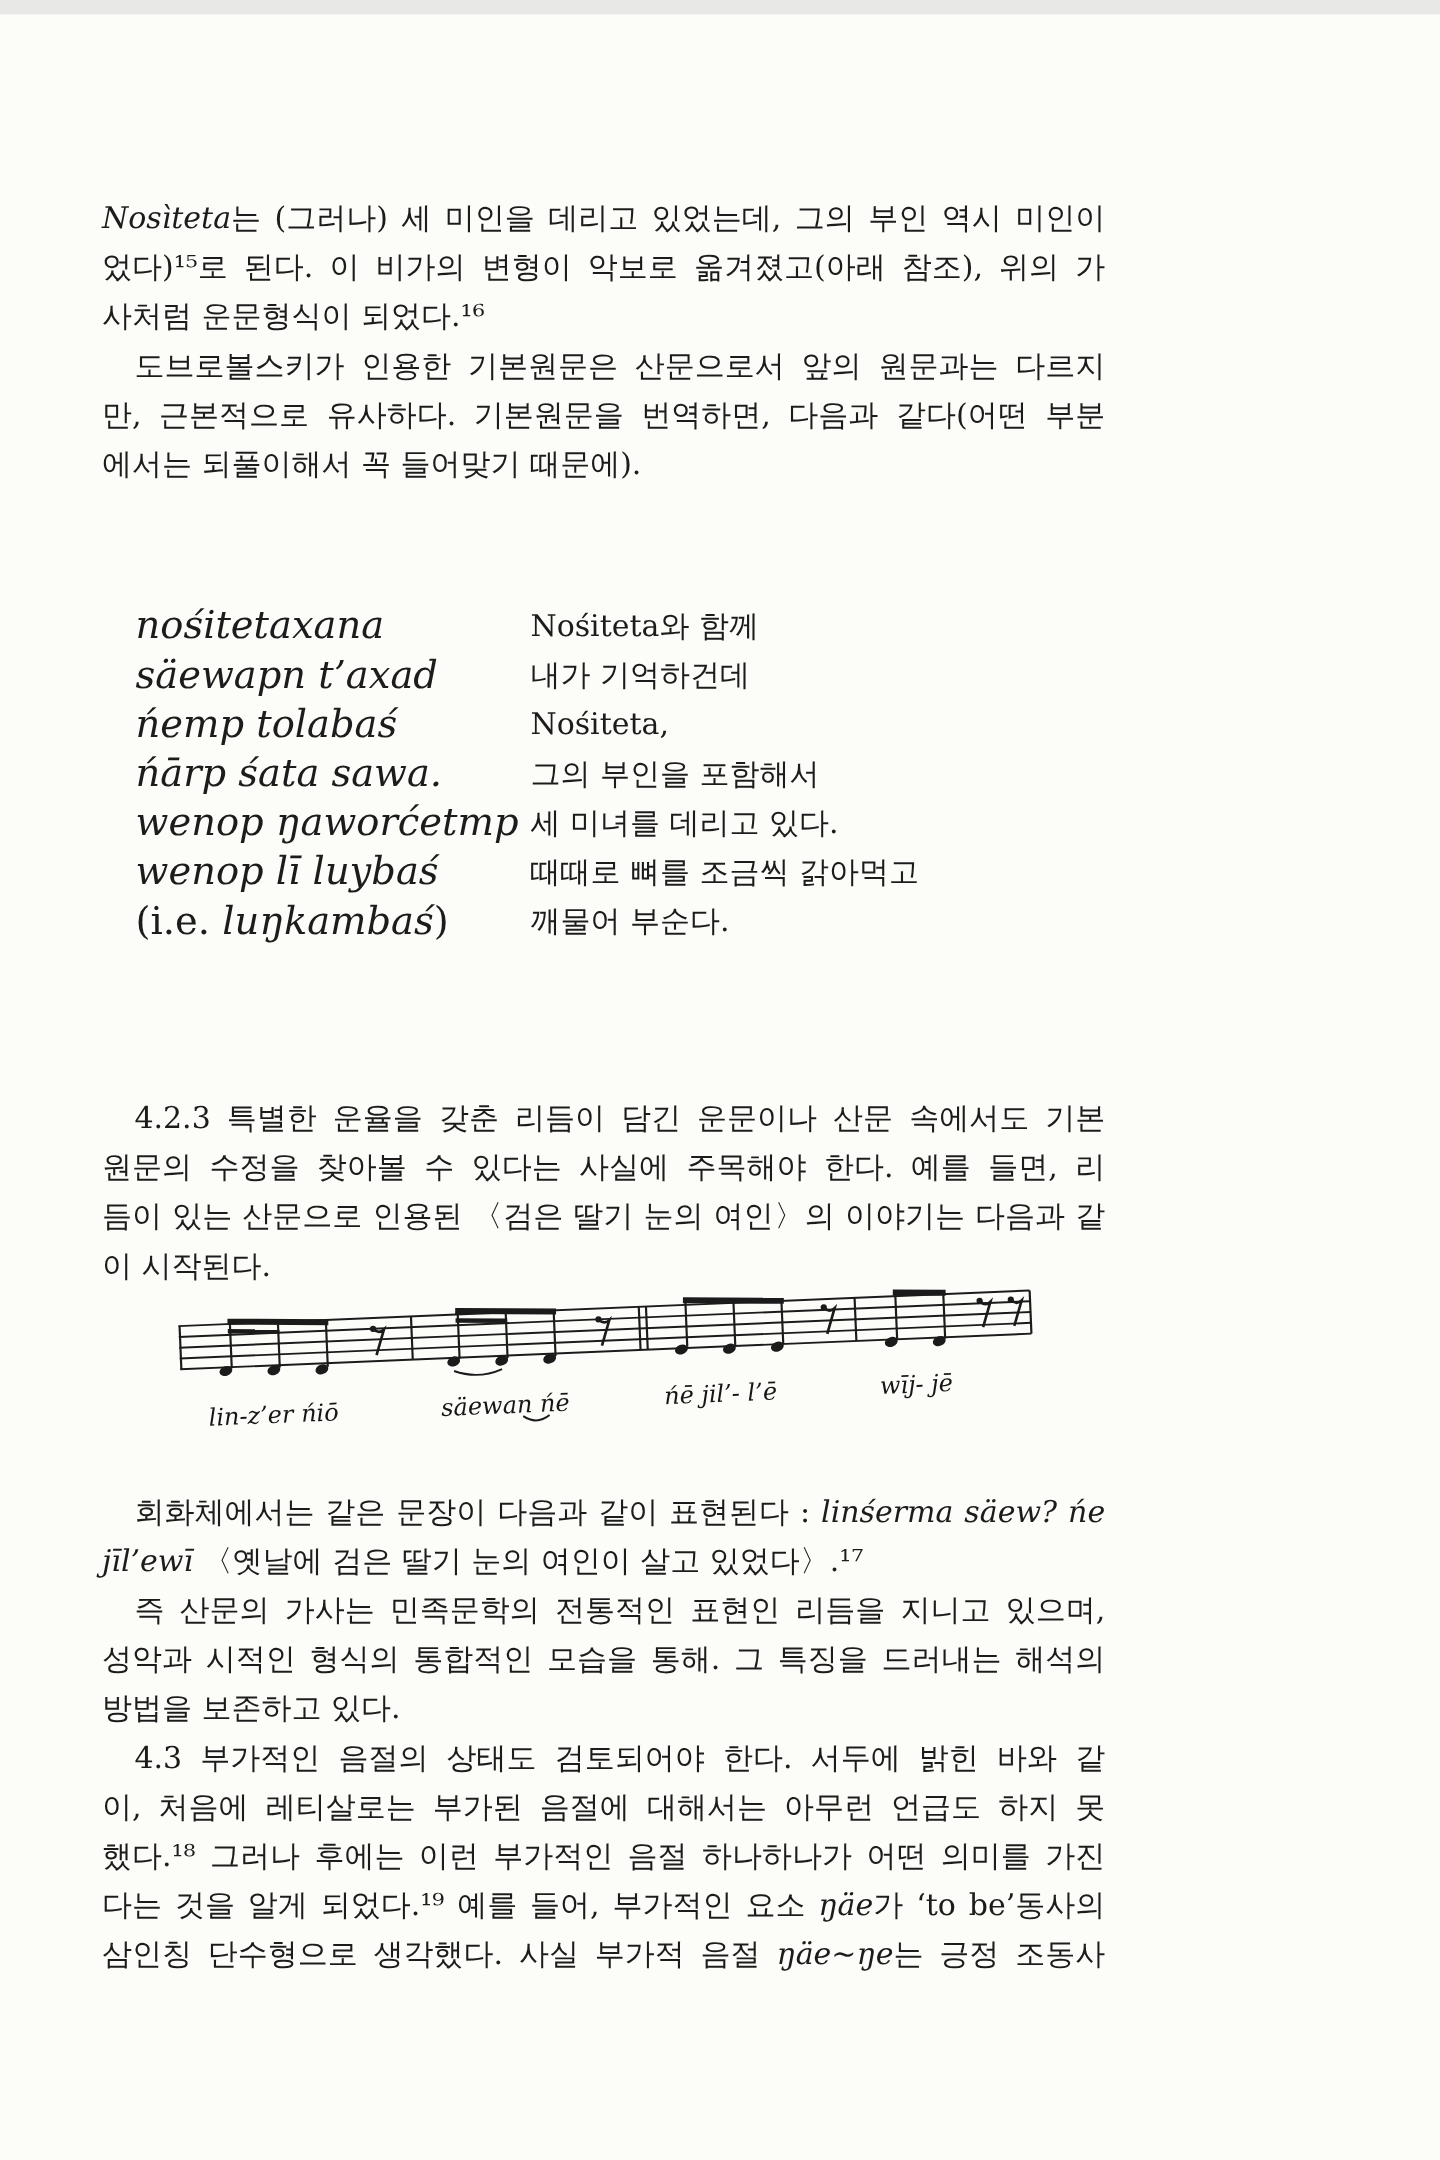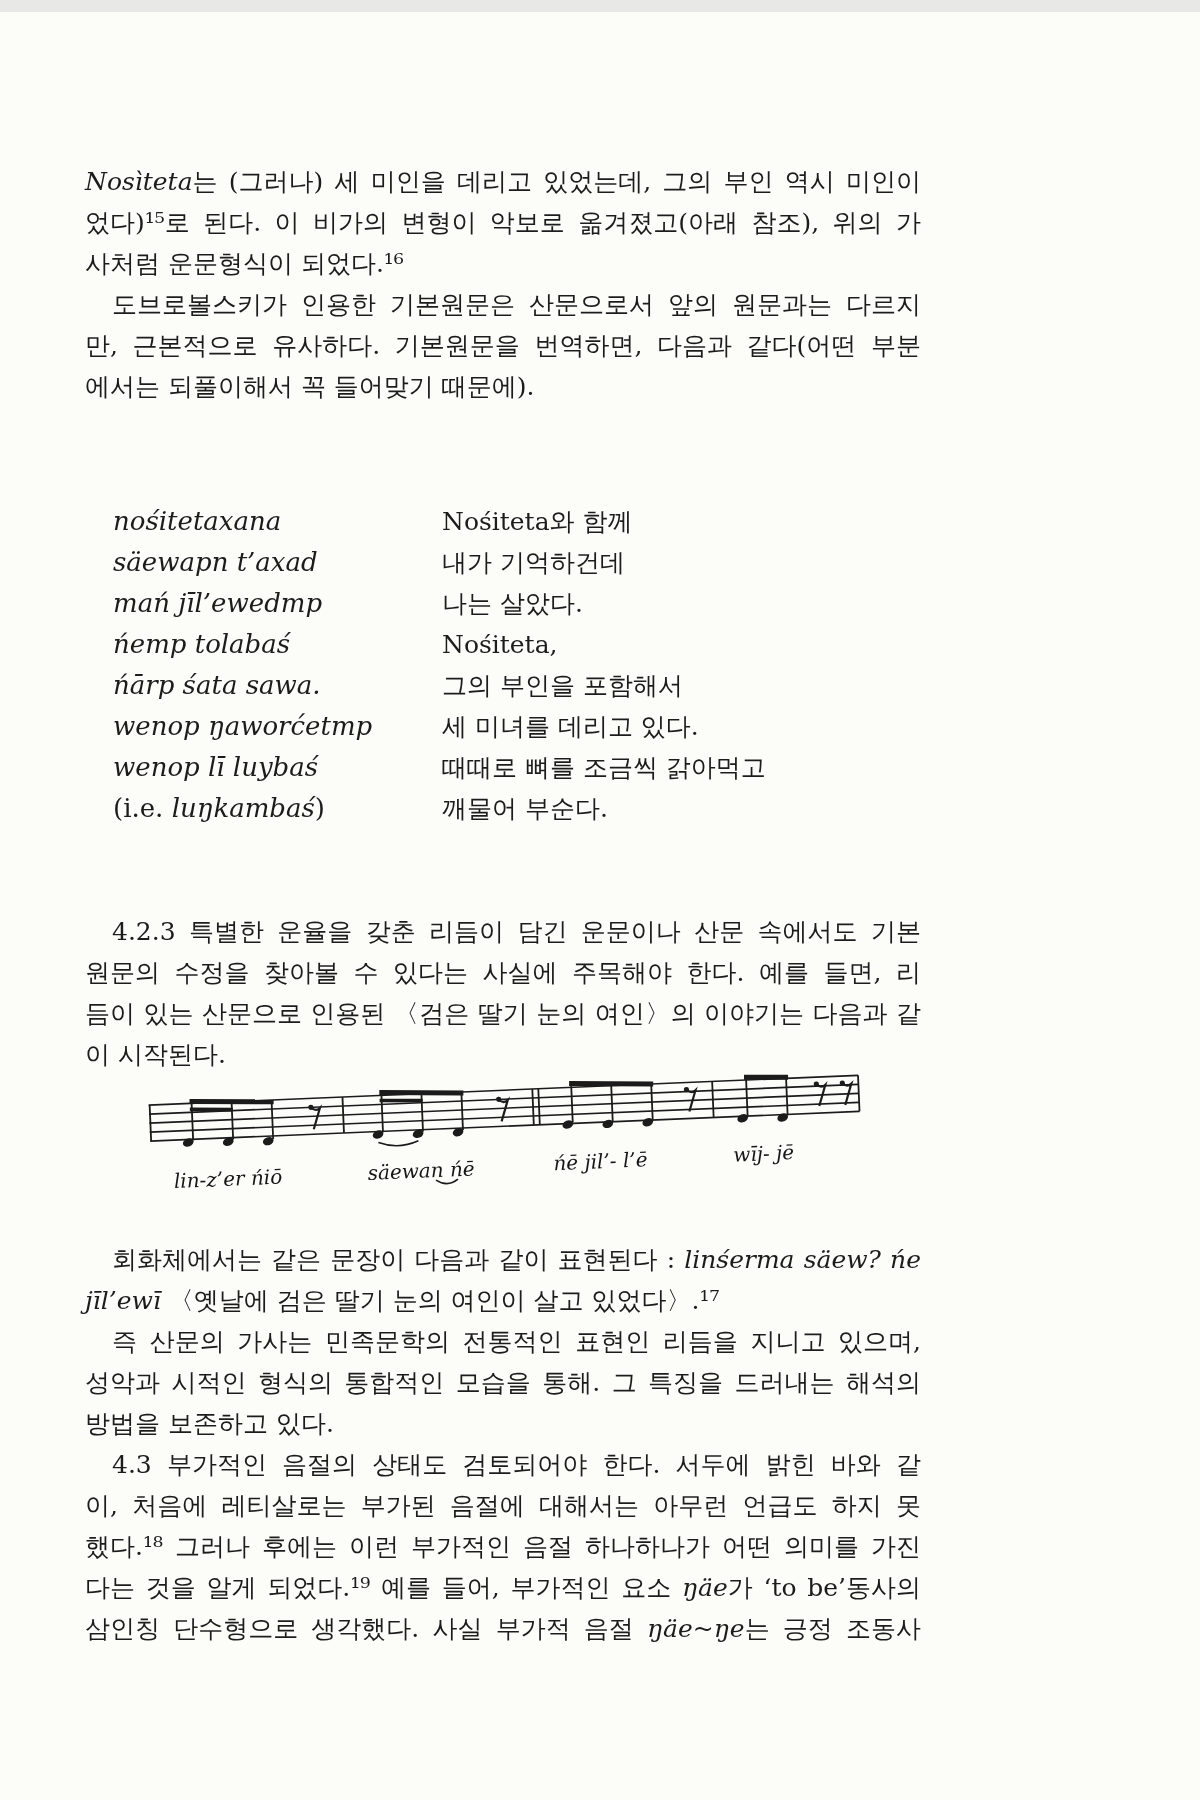--- a/index.html
+++ b/index.html
@@ -15,21 +15,21 @@
     word-break:keep-all;white-space:normal;
   }
   .tline.end{text-align-last:left;}
   .tline.ind{text-indent:27px;}
   .it{font-style:italic;}
   .rm{font-style:normal;text-align:right;}
   #flow1{top:149px;}
   #verse{top:489px;display:flex;}
   #verse .tline{text-align:left;text-align-last:left;}
   .verse-left{width:357px;padding-left:28px;box-sizing:border-box;font-style:italic;}
-  .verse-left .tline{font-size:26px;}
+  .verse-left .tline{font-size:32px;}
   .verse-right{flex:1;}
   #flow2{top:899px;}
   #music{position:absolute;left:148px;top:1058px;width:724px;height:124px;}
   #flow3{top:1227px;}
   #footer{
     position:absolute;top:1664px;left:85px;width:836px;
     text-align:right;font-size:24px;line-height:41px;
   }
   #footer .pgnum{margin-left:28px;letter-spacing:2px;}
   svg .staffline{stroke:#1b1b1b;stroke-width:1.6;}
@@ -53,31 +53,29 @@
       <div class="tline end"><span>사처럼 운문형식이 되었다.¹⁶</span></div>
       <div class="tline ind"><span>도브로볼스키가 인용한 기본원문은 산문으로서 앞의 원문과는 다르지</span></div>
       <div class="tline"><span>만, 근본적으로 유사하다. 기본원문을 번역하면, 다음과 같다(어떤 부분</span></div>
       <div class="tline end"><span>에서는 되풀이해서 꼭 들어맞기 때문에).</span></div>
     </div>
 
   <div class="col" id="verse">
     <div class="verse-left">
         <div class="tline end"><span>nośitetaxana</span></div>
         <div class="tline end"><span>säewapn t’axad</span></div>
-        <div class="tline end"><span>mań jīl’ewedmp</span></div>
         <div class="tline end"><span>ńemp tolabaś</span></div>
         <div class="tline end"><span>ńārp śata sawa.</span></div>
         <div class="tline end"><span>wenop ŋaworćetmp</span></div>
         <div class="tline end"><span>wenop lī luybaś</span></div>
         <div class="tline end"><span class="rm">(i.e. </span><span>luŋkambaś</span><span class="rm">)</span></div>
       </div>
     <div class="verse-right">
         <div class="tline end"><span>Nośiteta와 함께</span></div>
         <div class="tline end"><span>내가 기억하건데</span></div>
-        <div class="tline end"><span>나는 살았다.</span></div>
         <div class="tline end"><span>Nośiteta,</span></div>
         <div class="tline end"><span>그의 부인을 포함해서</span></div>
         <div class="tline end"><span>세 미녀를 데리고 있다.</span></div>
         <div class="tline end"><span>때때로 뼈를 조금씩 갉아먹고</span></div>
         <div class="tline end"><span>깨물어 부순다.</span></div>
       </div>
   </div>
 
   <div class="col" id="flow2">
       <div class="tline ind"><span>4.2.3 특별한 운율을 갖춘 리듬이 담긴 운문이나 산문 속에서도 기본</span></div>

